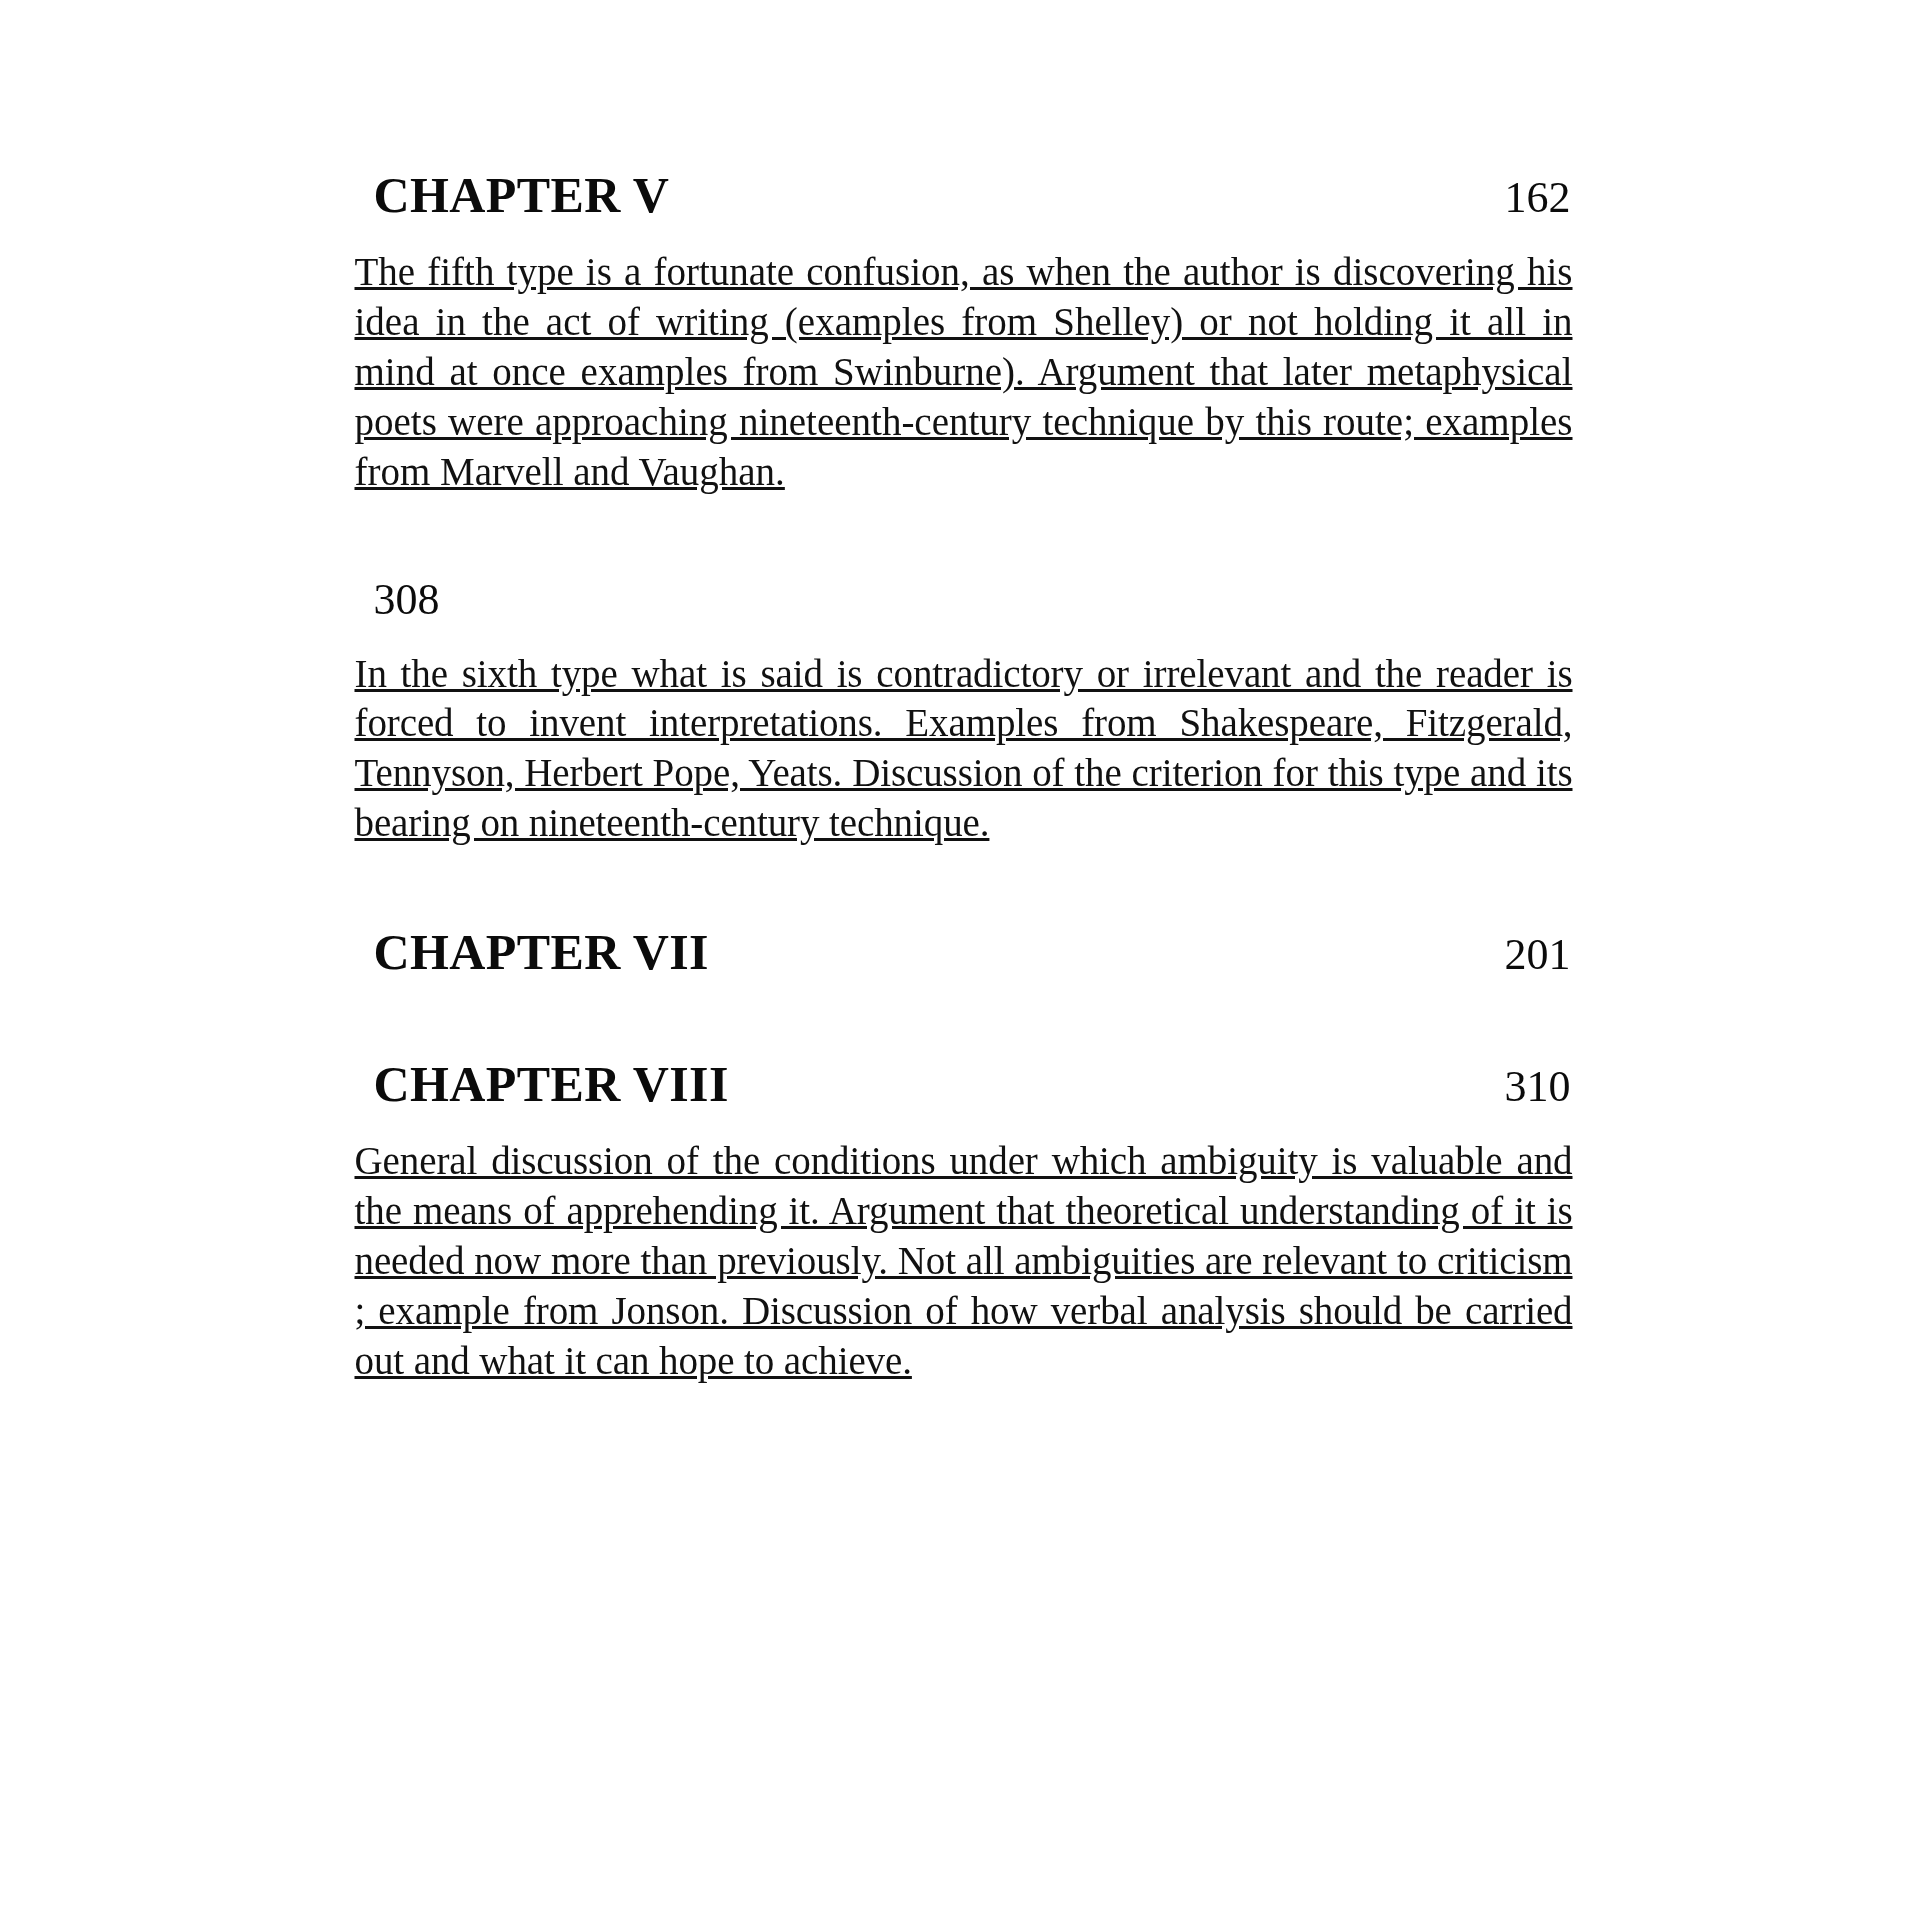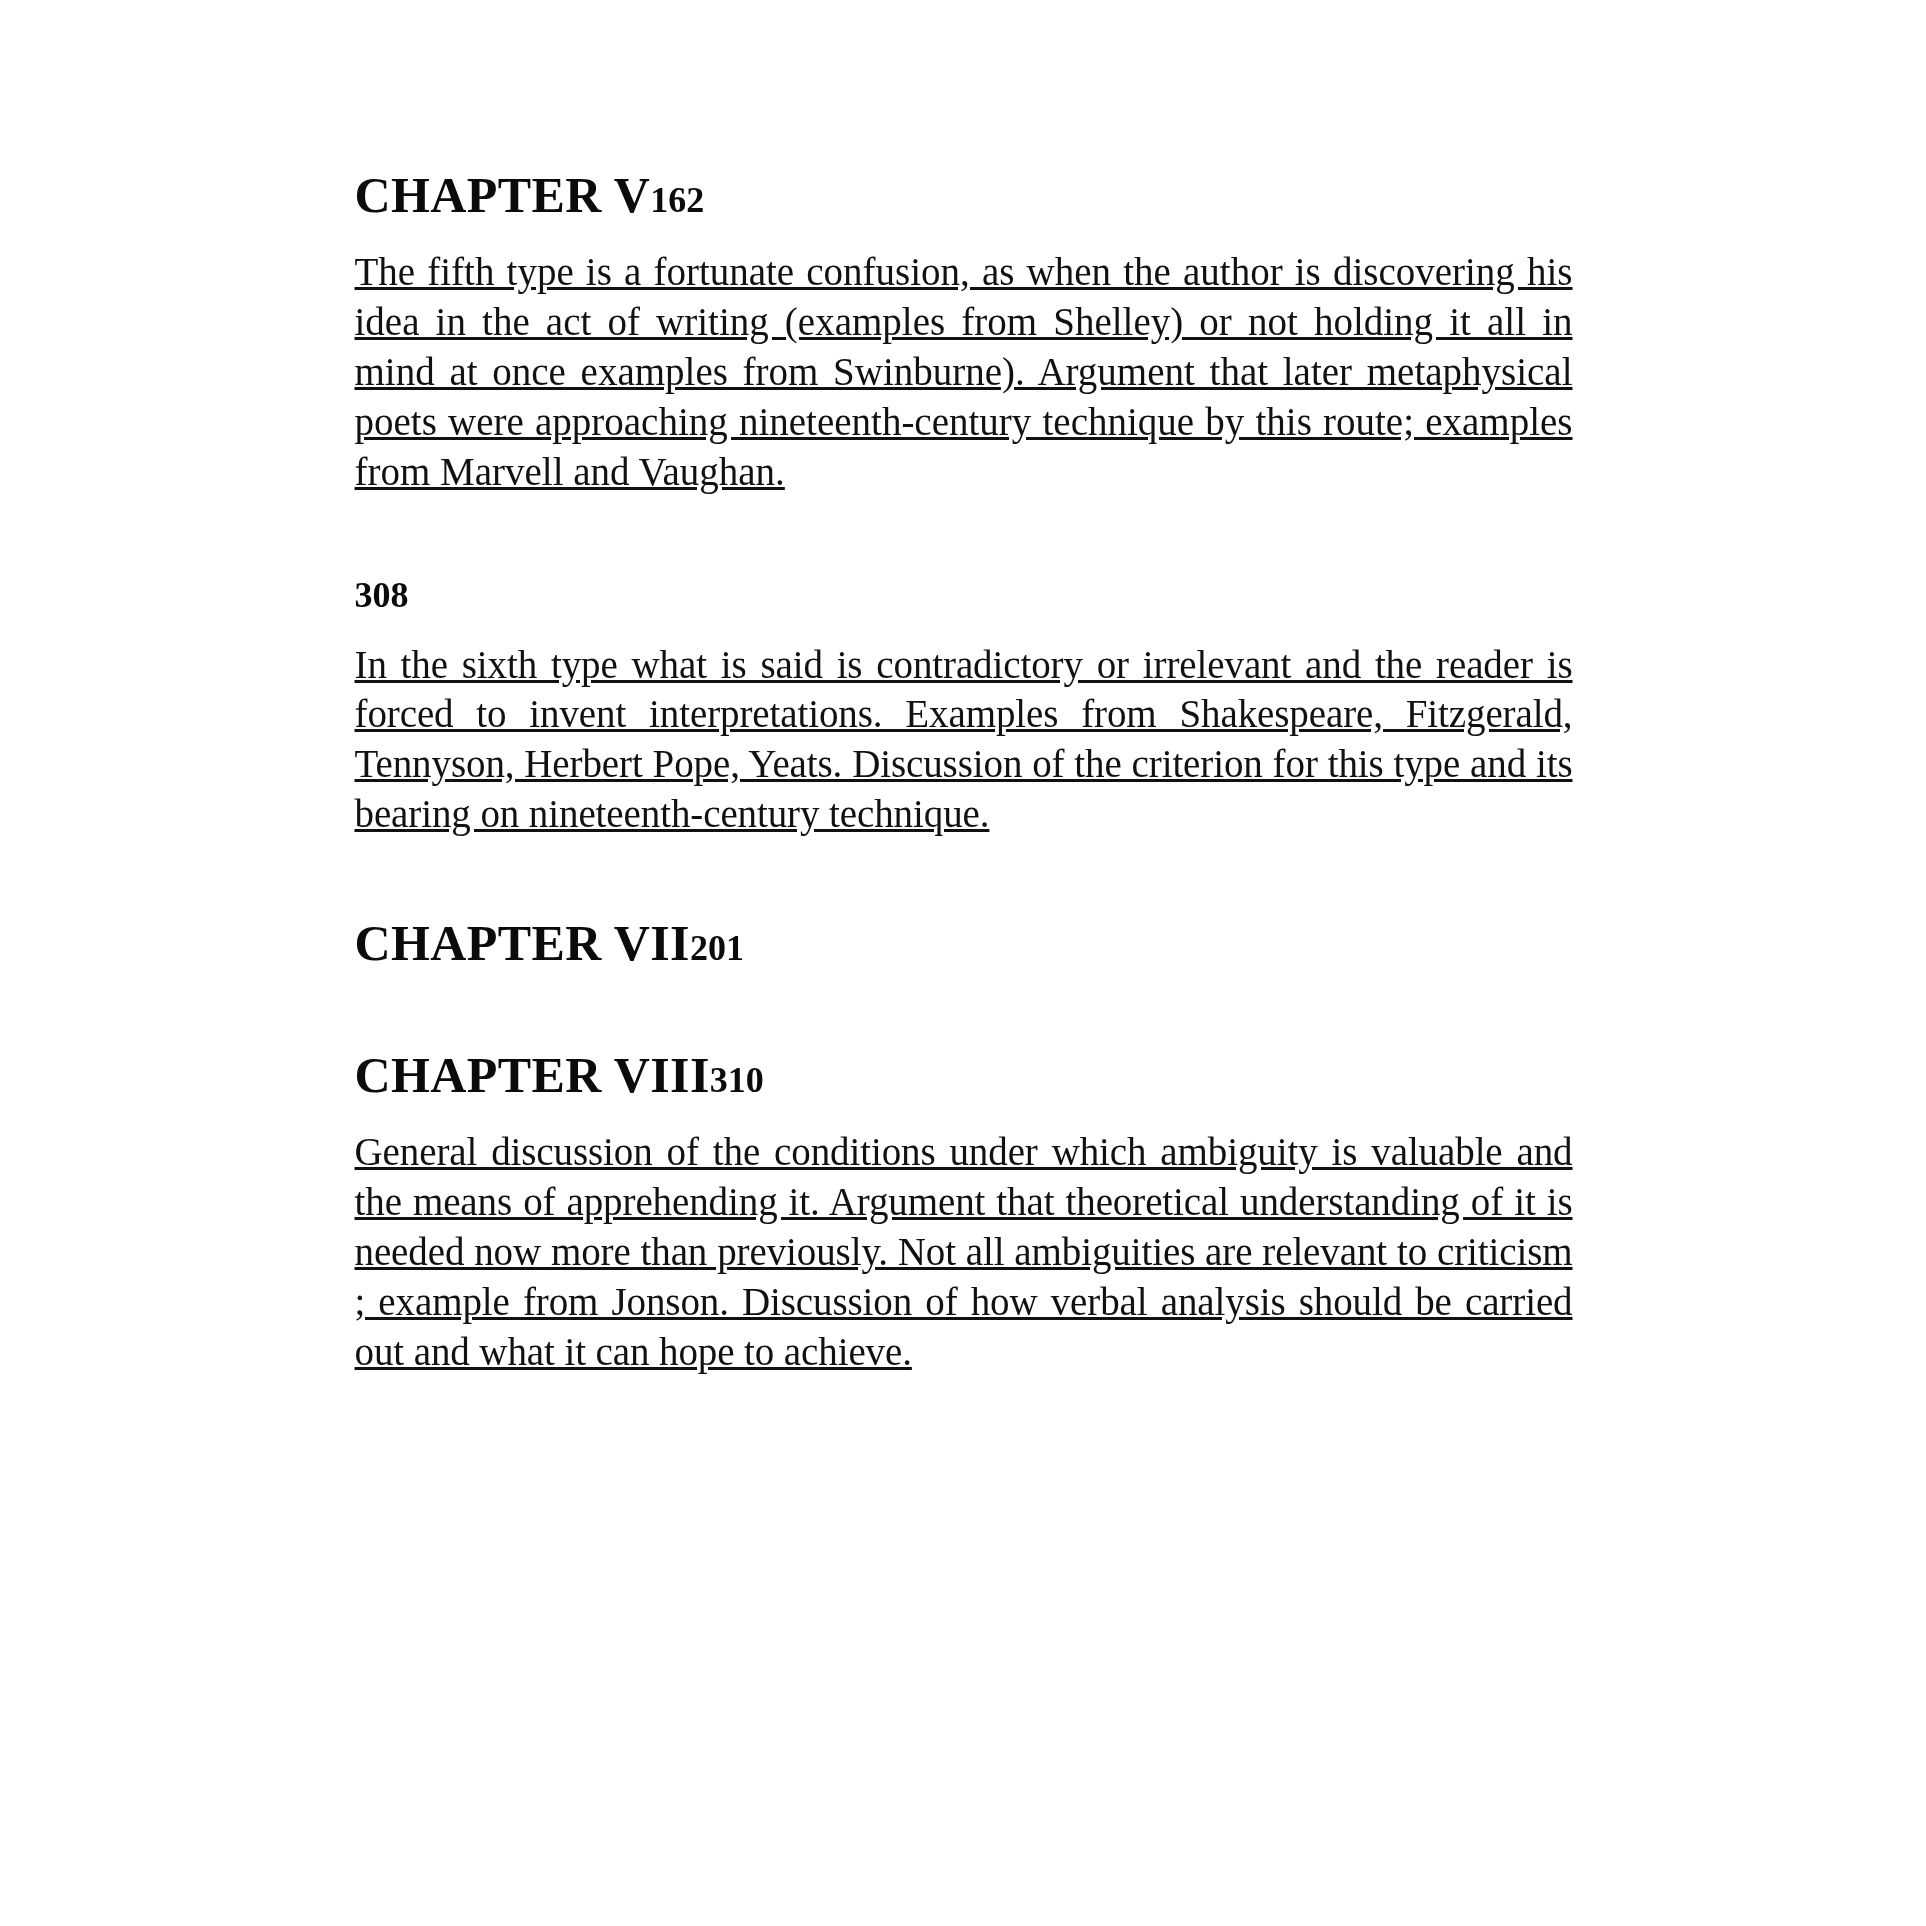--- a/index.html
+++ b/index.html
@@ -27,32 +27,34 @@
   }
   .entry {
     margin-bottom: 77px;
   }
   .entry:last-child {
     margin-bottom: 0;
   }
   .entry-head {
     display: flex;
     align-items: baseline;
+    justify-content: space-between;
     margin-bottom: 24px;
+    margin-left: 19px;
   }
   .entry-title {
     font-size: 50px;
     font-weight: bold;
     letter-spacing: 0.4px;
     line-height: 1.1;
     color: #0b0b0b;
   }
   .entry-page {
-    font-size: 36px;
-    font-weight: bold;
+    font-size: 44px;
+    font-weight: normal;
     color: #0b0b0b;
     padding-right: 2px;
   }
   .entry-desc {
     font-size: 39px;
     line-height: 1.28;
     text-align: justify;
     text-justify: inter-word;
     color: #111111;
     text-decoration: underline;

